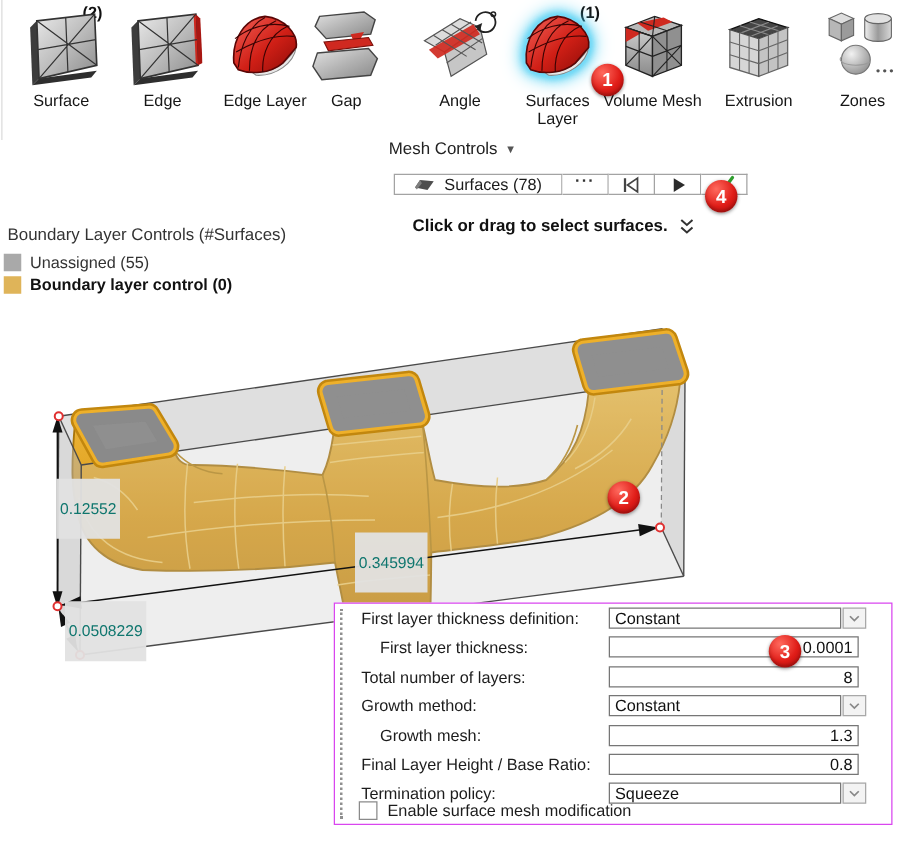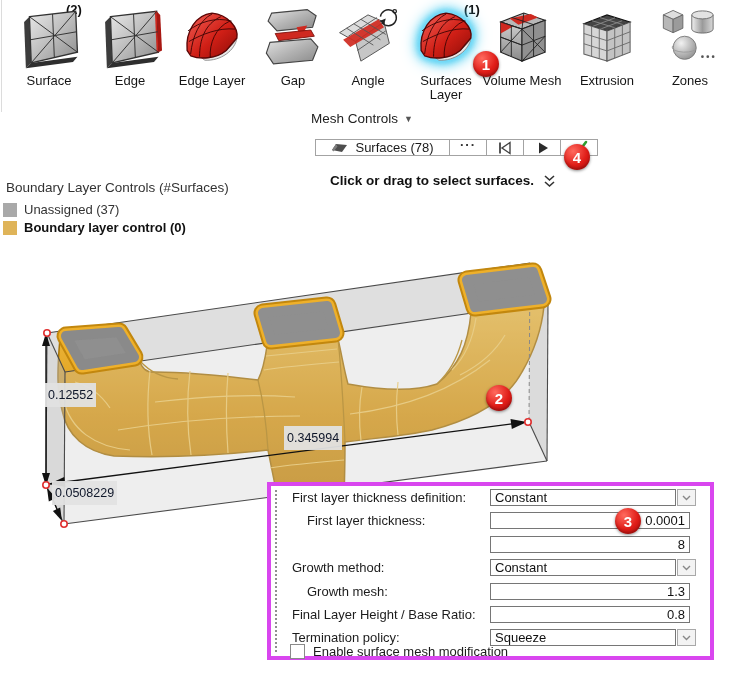--- a/index.html
+++ b/index.html
@@ -35,31 +35,31 @@
   .leg-title{position:absolute;left:6px;top:180px;font-size:13.5px;color:#333;}
   .leg-item{position:absolute;left:3px;display:flex;align-items:center;gap:7px;font-size:13px;color:#333;}
   .leg-sw{width:14px;height:14px;flex:0 0 14px;}
   .sw-unassigned{background:#a9a9a9;}
   .sw-blc{background:#dfb459;}
   .leg-bold{font-weight:bold;color:#111;}
 
   
   .vp{position:absolute;left:0;top:250px;z-index:1;}
   .dimlab{position:absolute;z-index:3;background:rgba(226,226,226,.95);
-          font-size:12.5px;color:#0f172a;padding:4px 3px;line-height:16px;}
+          font-size:12.5px;color:#0f766e;padding:16px 3px;line-height:16px;}
 
   
   .badge{position:absolute;z-index:20;width:26px;height:26px;border-radius:50%;
          background:radial-gradient(circle at 35% 28%, #ff6a5e 0%, #e01d18 55%, #b20b0b 100%);
          color:#fff;font-weight:bold;font-size:15px;display:flex;align-items:center;justify-content:center;
          box-shadow:0 1px 3px rgba(0,0,0,.45), inset 0 -2px 3px rgba(0,0,0,.25);}
 
   
   .panel{position:absolute;left:267px;top:482px;width:447px;height:178px;z-index:5;
-         background:#fff;border:4px solid #d946ef;box-sizing:border-box;}
+         background:#fff;border:1px solid #d946ef;box-sizing:border-box;}
   .panel-grip{position:absolute;left:4px;top:4px;bottom:4px;width:0;border-left:2px dotted #8f8f8f;}
   .prow{position:absolute;left:0;width:100%;height:18px;}
   .plabel{position:absolute;left:21px;top:0;font-size:13px;line-height:17px;color:#1c1c1c;white-space:nowrap;}
   .plabel.ind{left:36px;}
   .pfield{position:absolute;left:219px;top:0;height:17px;}
   .pinput{width:200px;height:17px;box-sizing:border-box;border:1px solid #767676;background:#fff;
           font-size:13px;line-height:15px;text-align:right;padding-right:4px;color:#111;
           font-family:"Liberation Sans",sans-serif;}
   .pselect{display:flex;width:206px;height:17px;cursor:pointer;}
   .sel-main{box-sizing:border-box;width:186px;border:1px solid #767676;background:#fff;
@@ -123,21 +123,21 @@
           <stop offset="1" stop-color="#8e0c08"></stop>
         </linearGradient>
       </defs>
     <path d="M24,58 C38,60 50,54 60,42 L64,36 C62,50 46,62 28,61 Z" fill="#e8e8e8" stroke="#888" stroke-width="1"></path>
     <path d="M8,50 C6,28 18,10 36,8 C54,10 66,24 64,36 L52,50 C40,60 22,60 12,56 Z" fill="url(#gEL)" stroke="#5a0606" stroke-width="1.5"></path>
     <path d="M12,54 C14,34 22,16 36,9 M22,57 C22,38 28,20 46,12 M34,58 C33,42 40,24 56,17 M10,40 C24,32 44,24 62,26 M9,28 C22,18 40,12 58,17" stroke="#3a0303" stroke-width="1" fill="none"></path>
   </svg>
   <div class="tlabel">Edge Layer</div>
 </div>
 
-<div class="tool" style="left:249px;">
+<div class="tool" style="left:233px;">
   <svg viewBox="0 0 72 72">
     <defs>
         <linearGradient id="gGap" x1="0" y1="0" x2="1" y2="1">
       <stop offset="0" stop-color="#e3e3e3"></stop>
           <stop offset=".5" stop-color="#b3b3b3"></stop>
           <stop offset="1" stop-color="#878787"></stop>
         </linearGradient>
       </defs>
     <polygon points="12,8 52,4 62,11 58,24 18,28 8,17" fill="url(#gGap)" stroke="#444" stroke-width="1.3"></polygon>
     <polygon points="40,24 52,22 48,30 42,29" fill="#cf2920"></polygon>
@@ -269,21 +269,21 @@
 <div class="hint">
   <span>Click or drag to select surfaces.</span>
   <svg width="13" height="14" viewBox="0 0 13 14">
     <path d="M2,2 L6.5,6 L11,2 M2,8 L6.5,12 L11,8" stroke="#333" stroke-width="1.6" fill="none"></path>
   </svg>
 </div>
 
 <div class="leg-title">Boundary Layer Controls (#Surfaces)</div>
 <div class="leg-item" style="top:202px;">
   <div class="leg-sw sw-unassigned"></div>
-  <span>Unassigned (37)</span>
+  <span>Unassigned (55)</span>
 </div>
 <div class="leg-item" style="top:220px;">
   <div class="leg-sw sw-blc"></div>
   <span class="leg-bold">Boundary layer control (0)</span>
 </div>
 
 <svg class="vp" viewBox="0 250 620 330" width="620" height="330">
   <defs>
     <linearGradient id="gPipe" x1="0" y1="0" x2="0" y2="1">
       <stop offset="0" stop-color="#f0bd45"></stop>
@@ -401,20 +401,21 @@
   </div>
 
   <div class="prow" style="top:26px;">
     <span class="plabel ind">First layer thickness:</span>
     <div class="pfield">
         <div class="pinput">0.0001</div>
       </div>
   </div>
 
   <div class="prow" style="top:50px;">
+    <span class="plabel">Total number of layers:</span>
     <div class="pfield">
         <div class="pinput">8</div>
       </div>
   </div>
 
   <div class="prow" style="top:73px;">
     <span class="plabel">Growth method:</span>
     <div class="pfield">
         <div class="pselect">
       <div class="sel-main">Constant</div>

